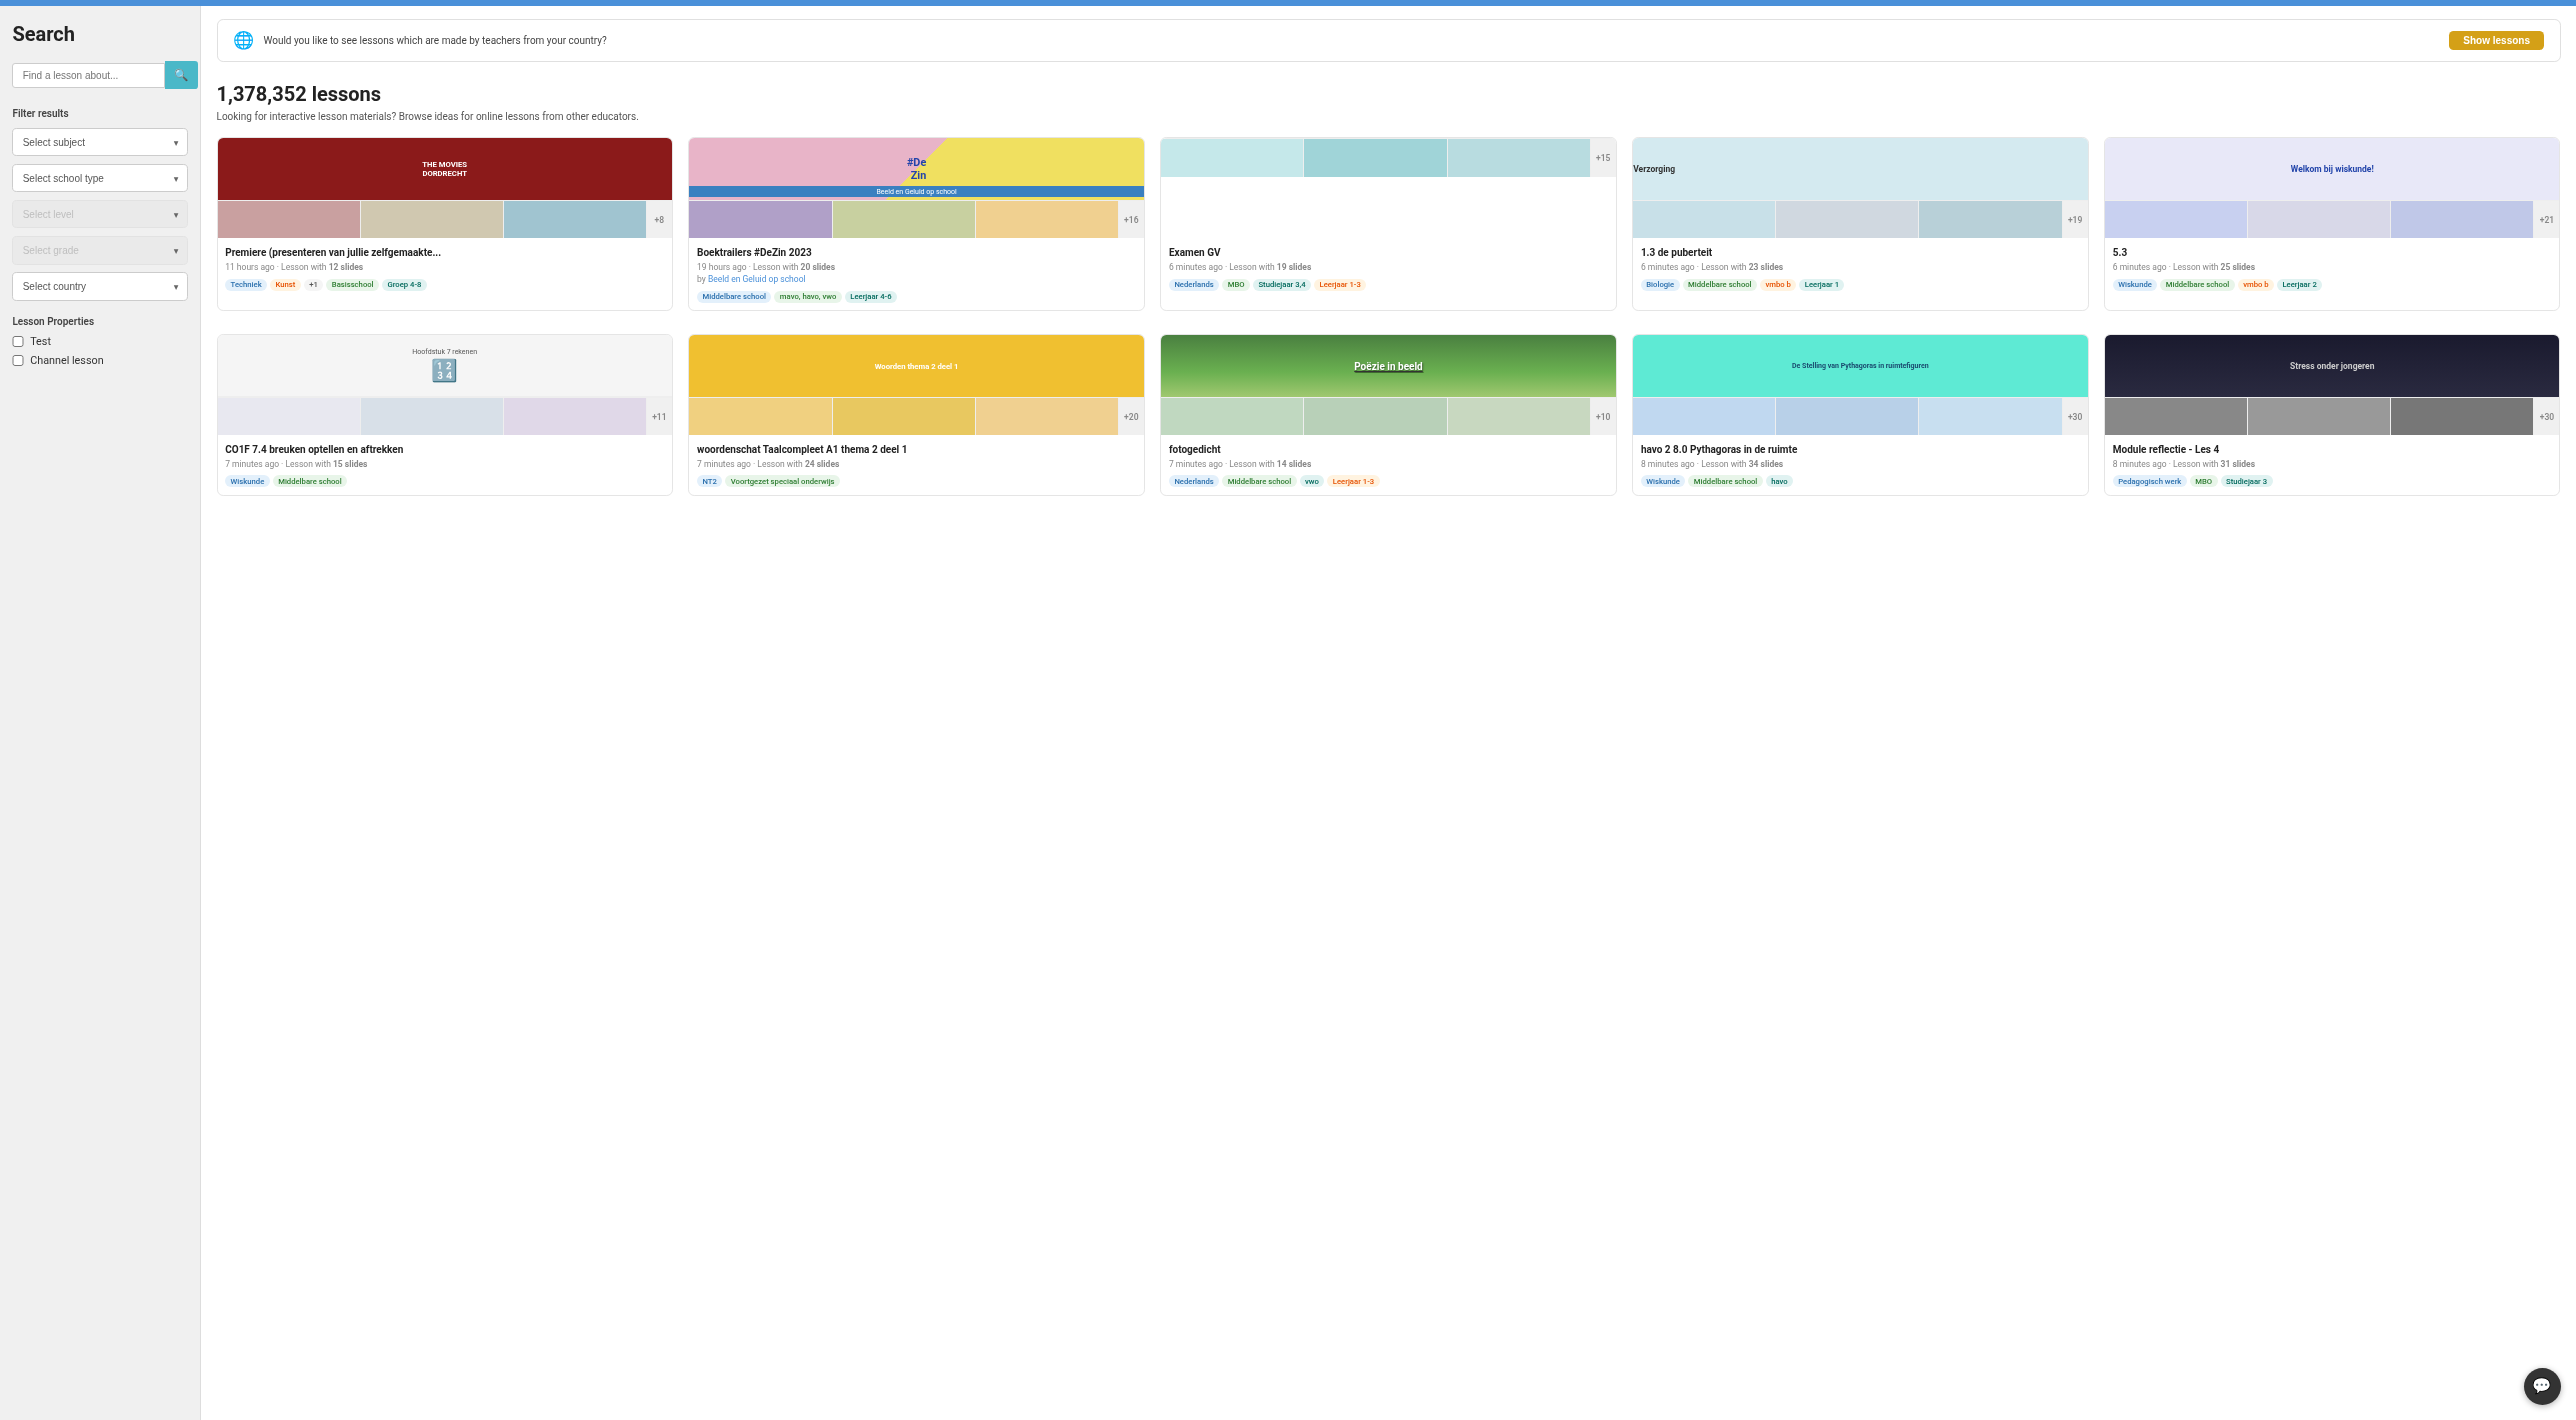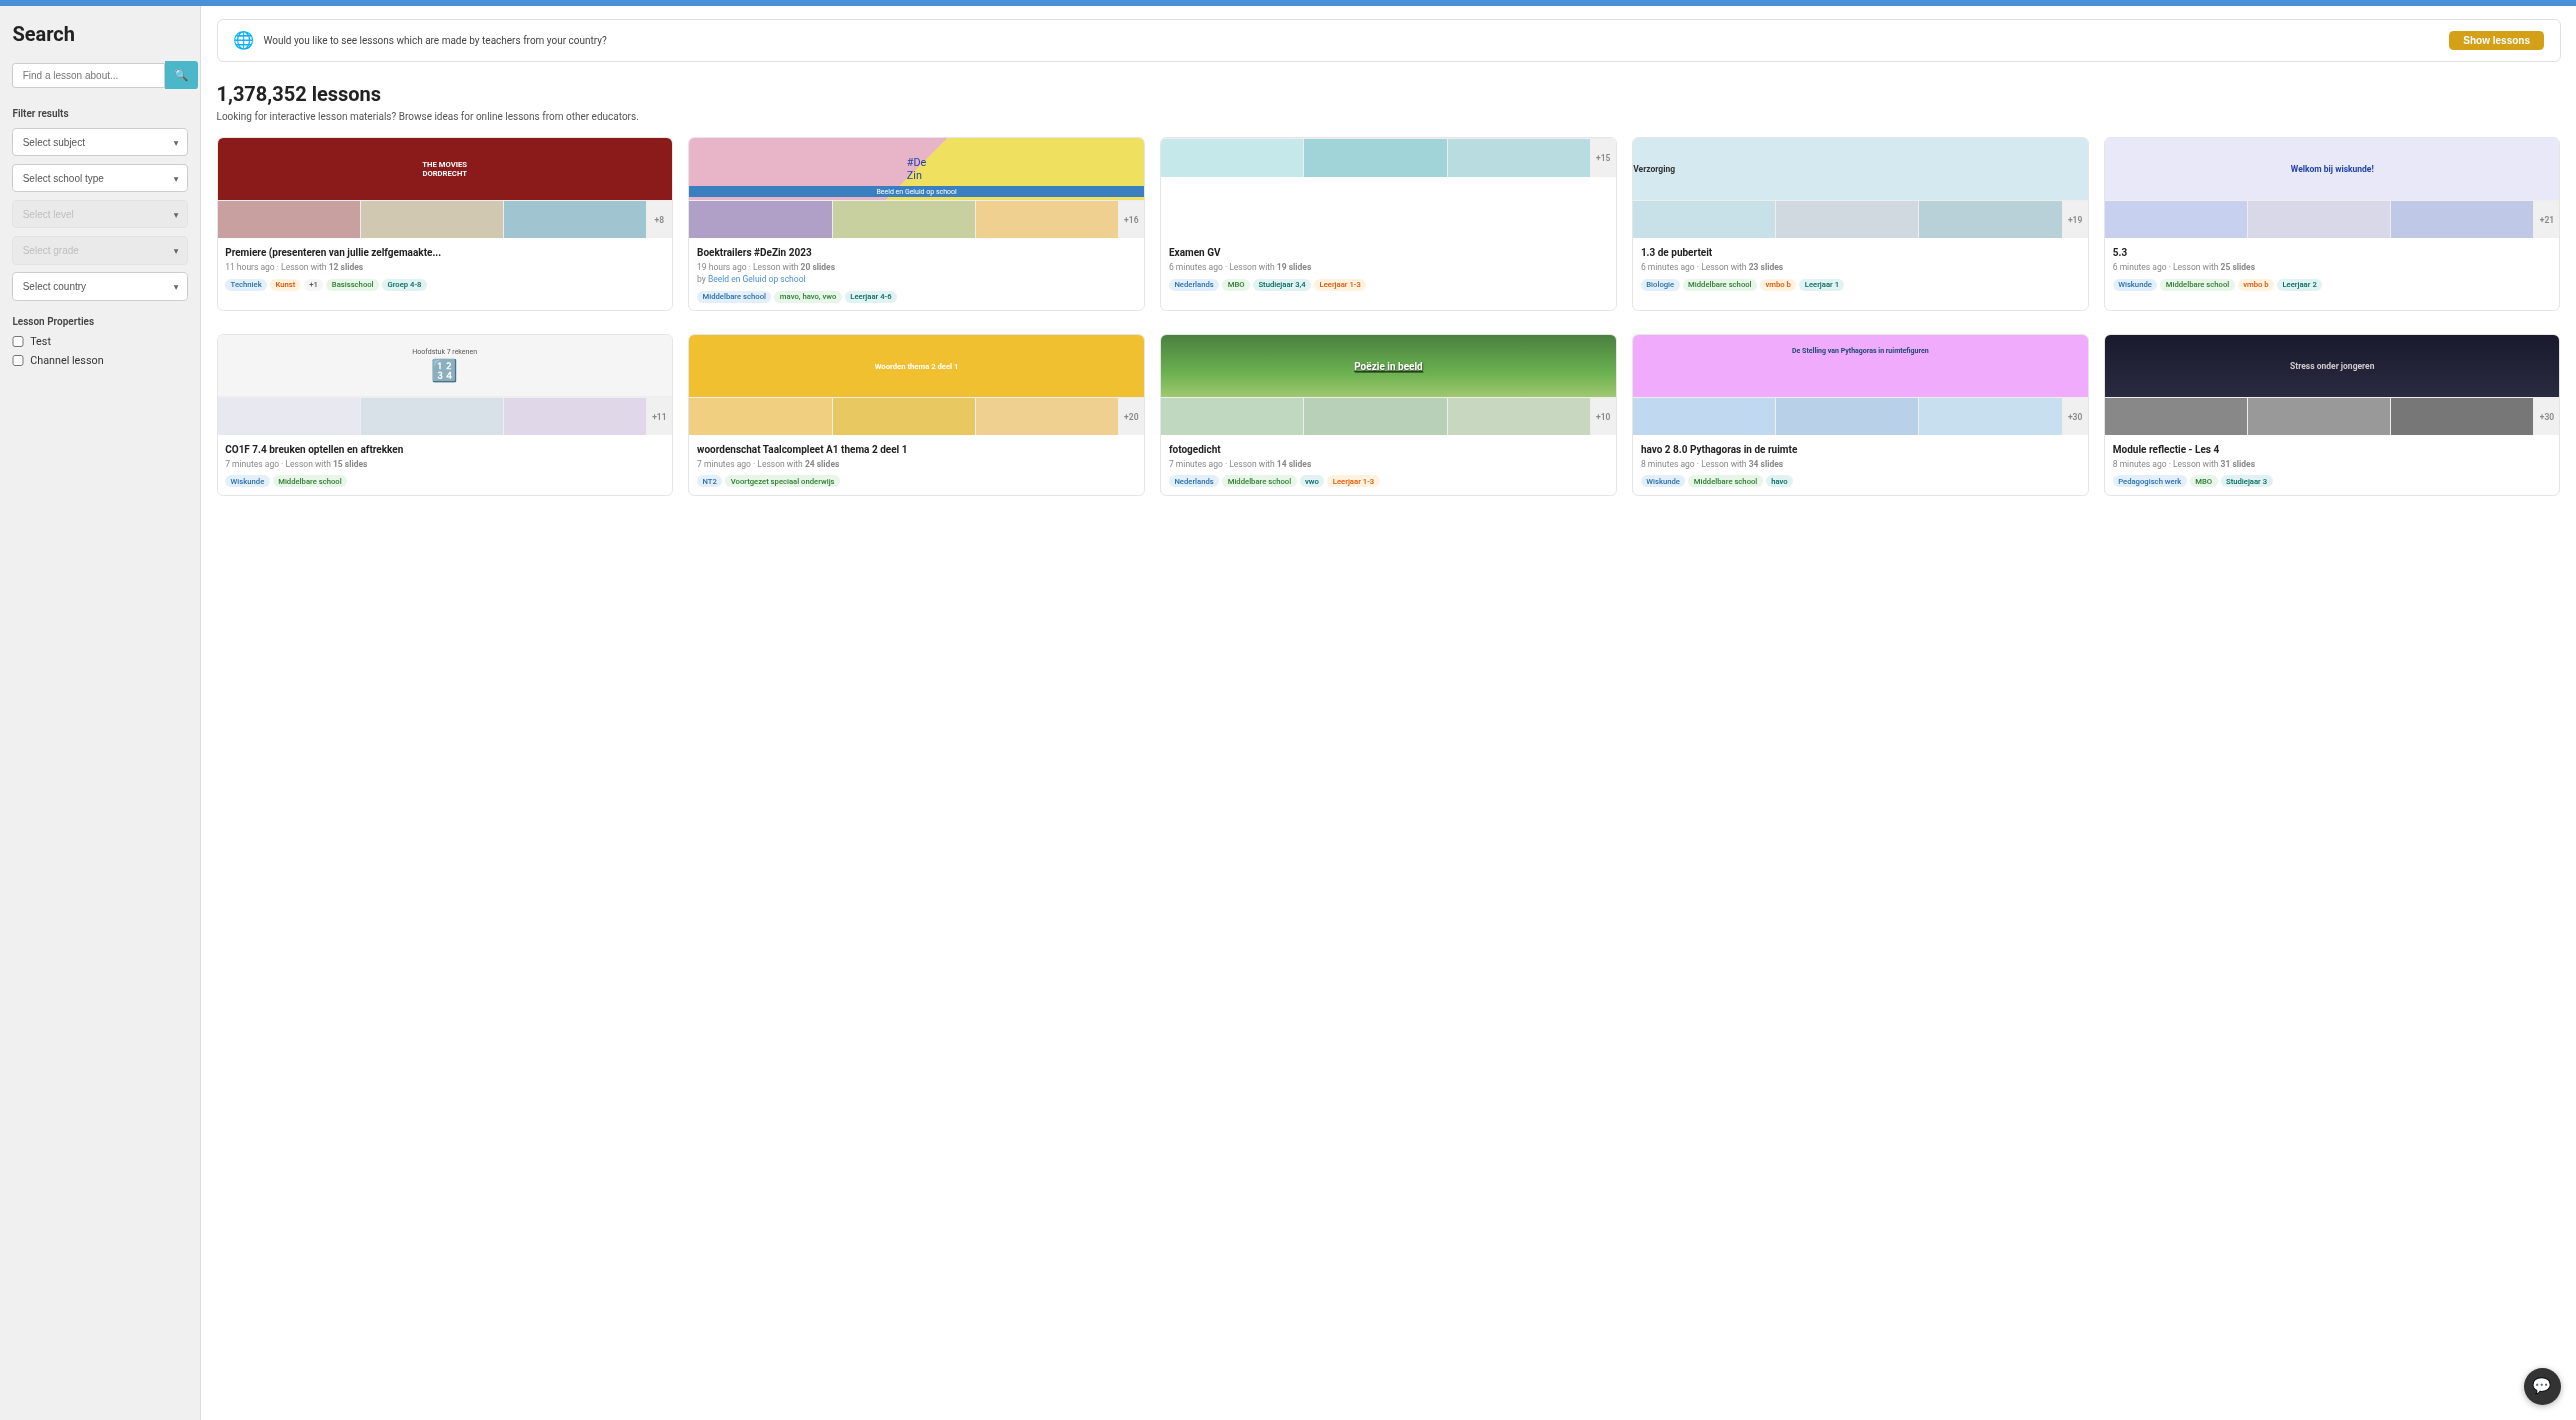--- a/index.html
+++ b/index.html
@@ -180,21 +180,21 @@
               <span class="tag tag-gray">+1</span>
               <span class="tag tag-green">Basisschool</span>
               <span class="tag tag-teal">Groep 4-8</span>
             </div>
           </div>
         </div>
 
         <div class="lesson-card">
           <div class="card-thumb">
             <div style="height:62px; display:flex; align-items:center; justify-content:center; background: linear-gradient(135deg, #e8b4c8 50%, #f0e060 50%); position:relative;">
-              <span style="font-size:10.8px; font-weight:400; color:#2244aa;">#De<br>Zin</span>
+              <span style="font-size:10.8px; font-weight:700; color:#2244aa;text-align:right;">#De<br>Zin</span>
               <span style="position:absolute; bottom:3.1px; left:0; right:0; text-align:center; font-size:7px; background:#3a80c0; color:#fff; padding:1.5px 3.1px;">Beeld en Geluid op school</span>
             </div>
             <div class="card-thumb-strip">
               <div class="thumb-mini thumb-mini-4"></div>
               <div class="thumb-mini thumb-mini-5"></div>
               <div class="thumb-mini thumb-mini-6"></div>
               <div class="thumb-more">+16</div>
             </div>
           </div>
           <div class="card-body">
@@ -345,21 +345,21 @@
               <span class="tag tag-blue">Nederlands</span>
               <span class="tag tag-green">Middelbare school</span>
               <span class="tag tag-teal">vwo</span>
               <span class="tag tag-orange">Leerjaar 1-3</span>
             </div>
           </div>
         </div>
 
         <div class="lesson-card">
           <div class="card-thumb">
-            <div style="height:62px; background:#f0abfc; display:flex; justify-content:center; padding:12px;">
+            <div style="height:62px; background:#5eead4; display:flex; align-items:center; justify-content:center; padding:12px;">
               <span style="font-size:7px; font-weight:700; color:#1a4a6e; text-align:center; line-height:1.3;">De Stelling van Pythagoras in ruimtefiguren</span>
             </div>
             <div class="card-thumb-strip">
               <div class="thumb-mini" style="background:#c0d8f0;"></div>
               <div class="thumb-mini" style="background:#b8d0e8;"></div>
               <div class="thumb-mini" style="background:#c8dff0;"></div>
               <div class="thumb-more">+30</div>
             </div>
           </div>
           <div class="card-body">

